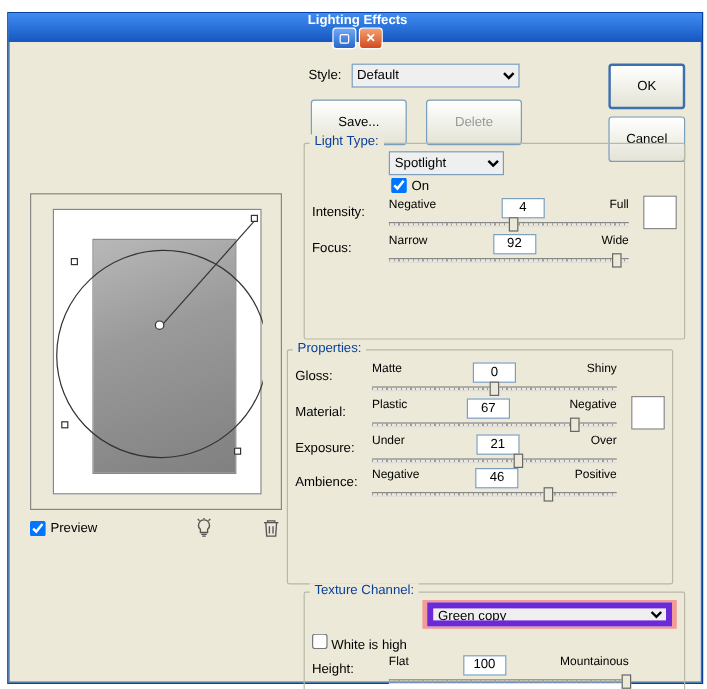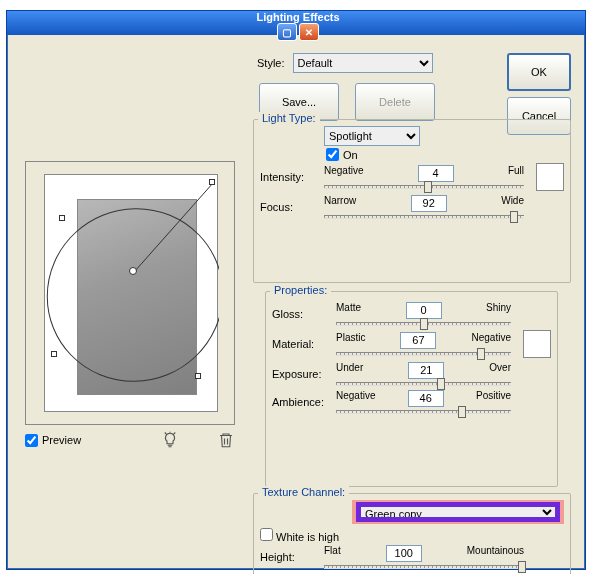--- a/index.html
+++ b/index.html
@@ -16,21 +16,21 @@
   .btn { height: 38px; min-width: 62px; border: 1px solid #7b9ebd; background: linear-gradient(to bottom,#fff,#e3e3d6); font-size: 11px; border-radius: 3px; cursor: pointer; }
   .btn.primary { border: 2px solid #3b6fb0; }
   .btn:disabled { color: #999; }
   .buttons-right { position: absolute; right: 14px; top: 18px; display: flex; flex-direction: column; gap: 6px; }
   .buttons-right .btn { width: 64px; }
   .row-savedel { position: absolute; left: 252px; top: 48px; display: flex; gap: 16px; }
   .row-savedel .btn { width: 80px; }
   .group { position: absolute; border: 1px solid #b8b8a8; border-radius: 2px; }
   .group .legend { position: absolute; top: -8px; left: 4px; background: #ece9d8; padding: 0 4px; color: #0a3f9a; font-size: 11px; }
   .group-light { left: 246px; top: 84px; width: 318px; height: 164px; }
-  .group-props { left: 258px; top: 256px; width: 293px; height: 196px; }
+  .group-props { left: 232px; top: 256px; width: 322px; height: 196px; }
   .group-tex { left: 246px; top: 458px; width: 318px; height: 94px; }
   .preview-box { position: absolute; left: 18px; top: 126px; width: 210px; height: 264px; border: 1px solid #888; background: #ece9d8; }
   .preview-inner { position: absolute; left: 18px; top: 12px; width: 174px; height: 238px; border: 1px solid #888; background: #fff; }
   .thumb { position: absolute; left: 32px; top: 24px; width: 120px; height: 196px; background: linear-gradient(160deg,#b8b8b8 0%,#9a9a9a 40%,#808080 100%); border: 1px solid #888; }
   .handle { position: absolute; width: 6px; height: 6px; background: #fff; border: 1px solid #333; }
   .cp { position: absolute; width: 8px; height: 8px; background: #fff; border: 1px solid #333; border-radius: 50%; }
   .preview-row { position: absolute; left: 18px; top: 396px; width: 210px; display: flex; align-items: center; }
   .preview-row .chk { display: flex; align-items: flex-start; gap: 4px; }
   .preview-row .icons { margin-left: auto; display: flex; gap: 38px; align-items: center; }
   .light-row { display: flex; align-items: flex-start; gap: 8px; padding: 6px 6px 0 6px; }

